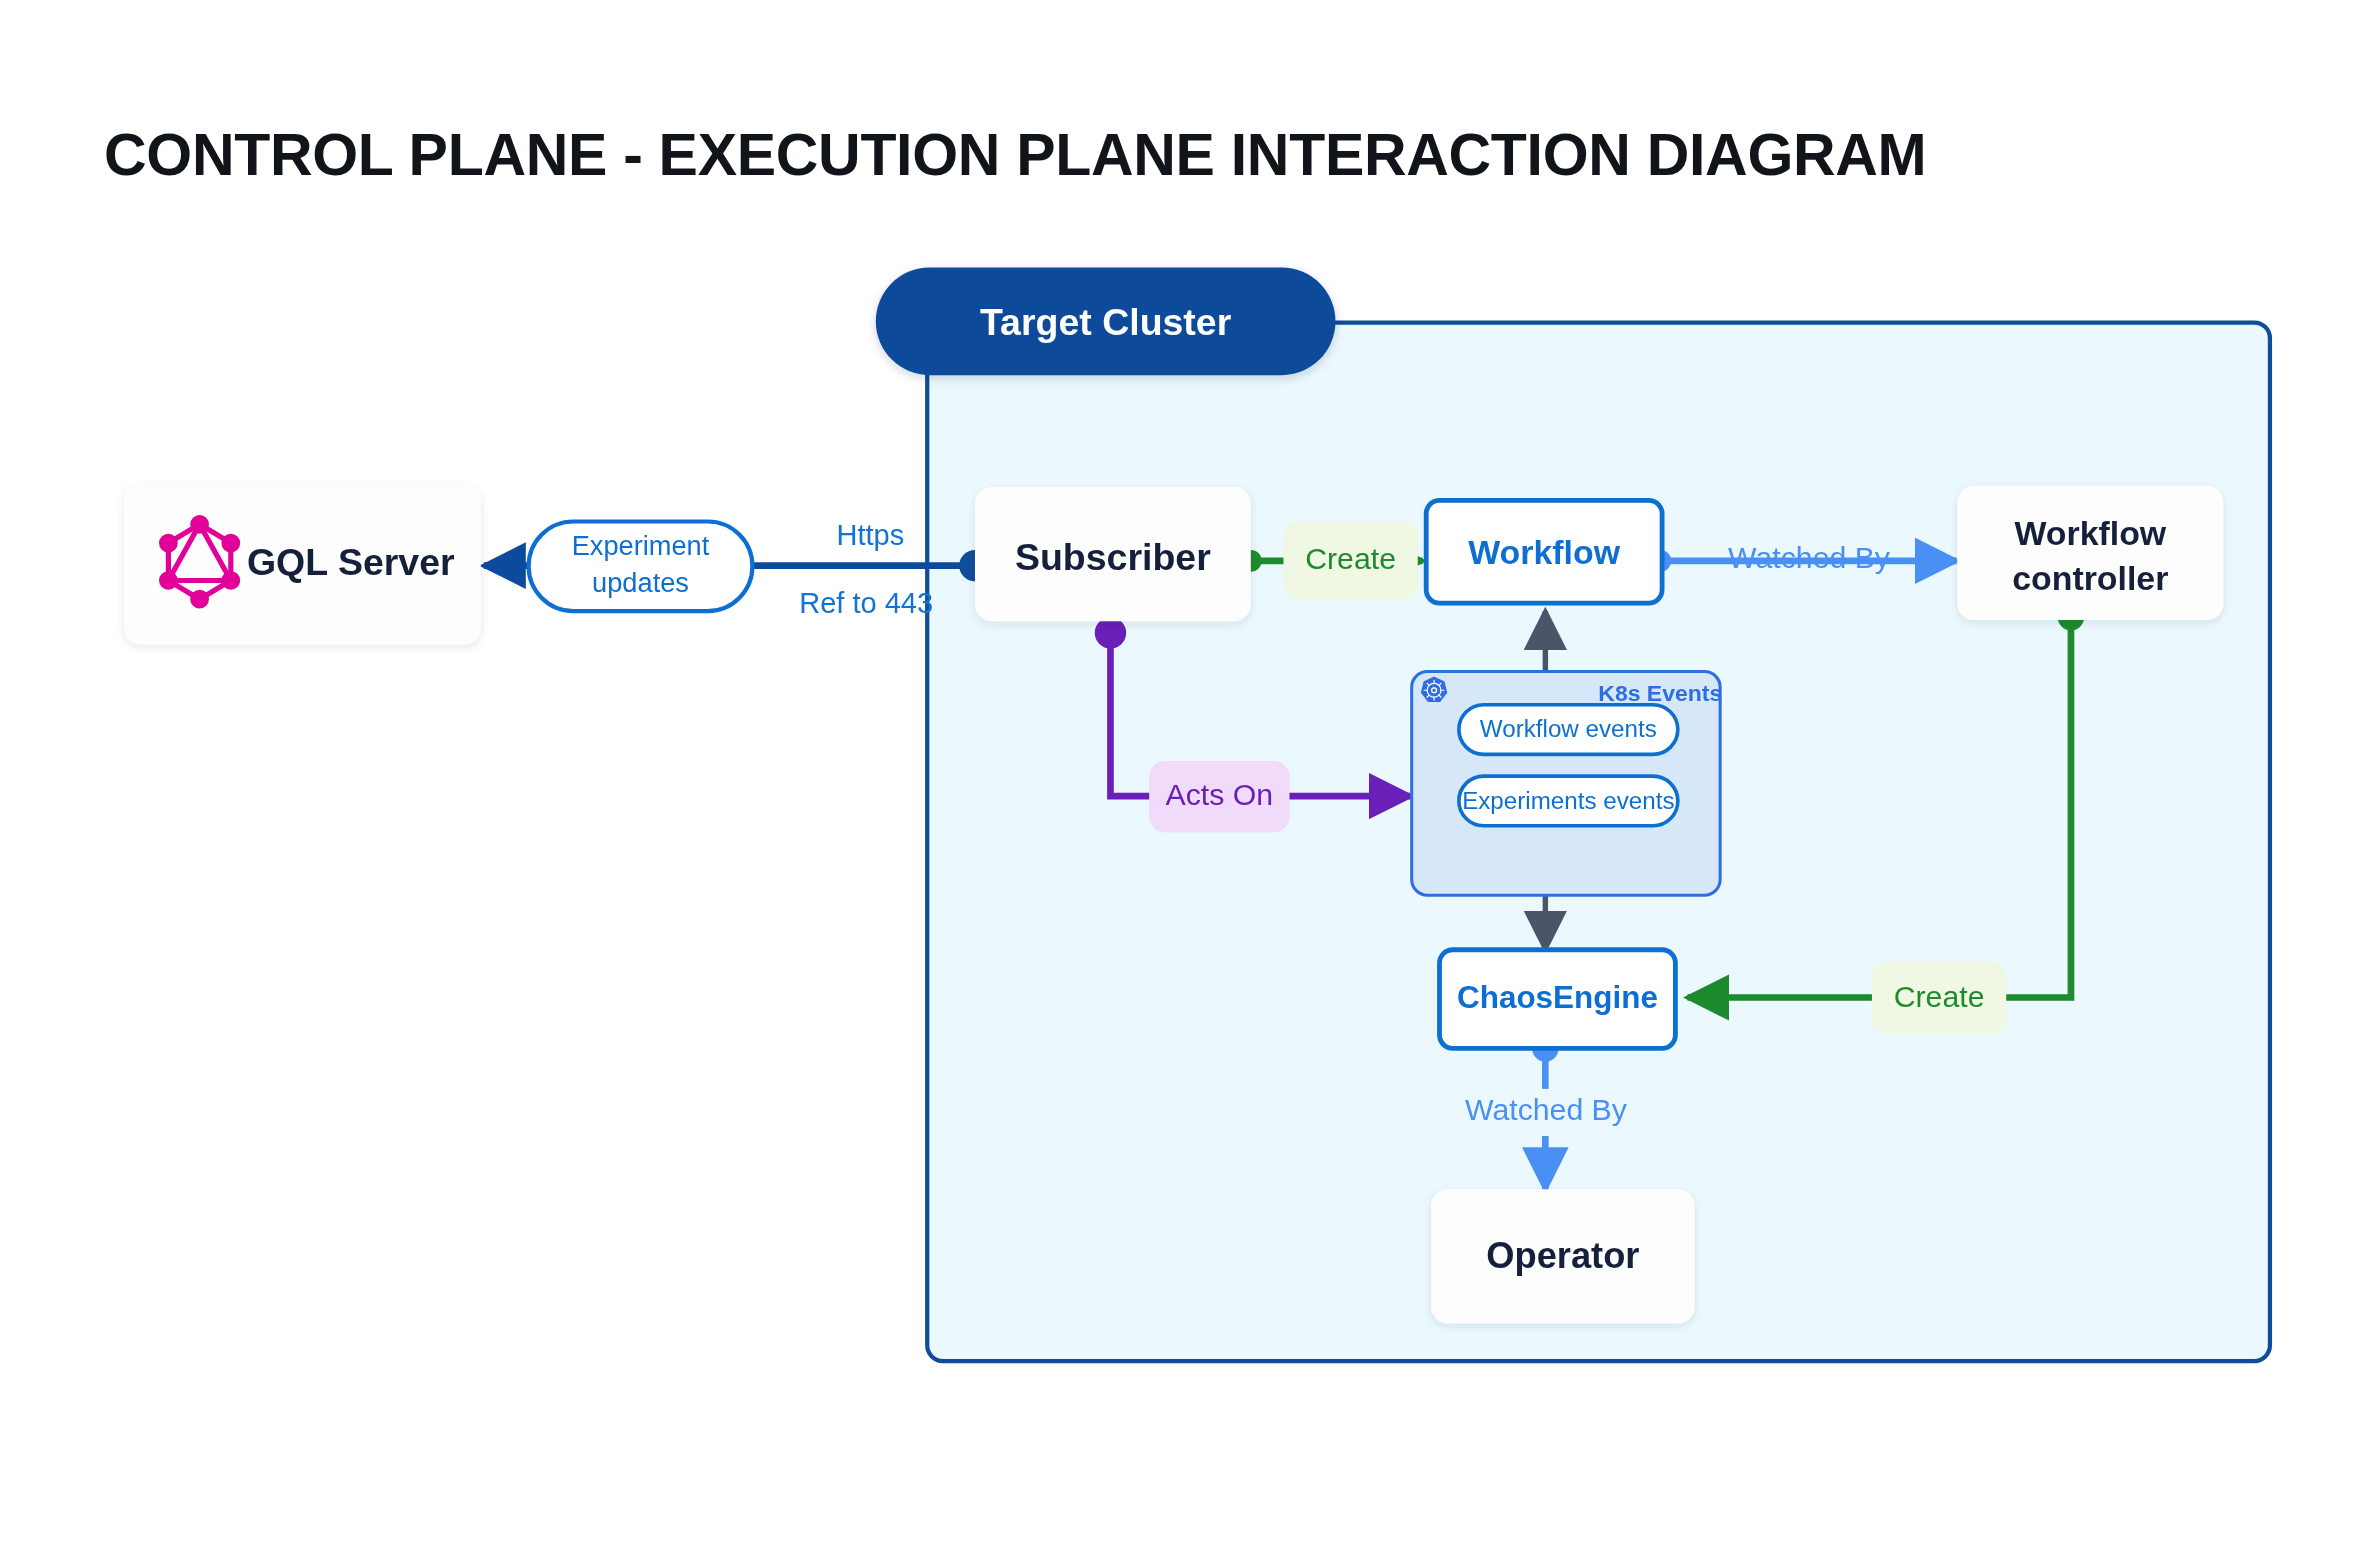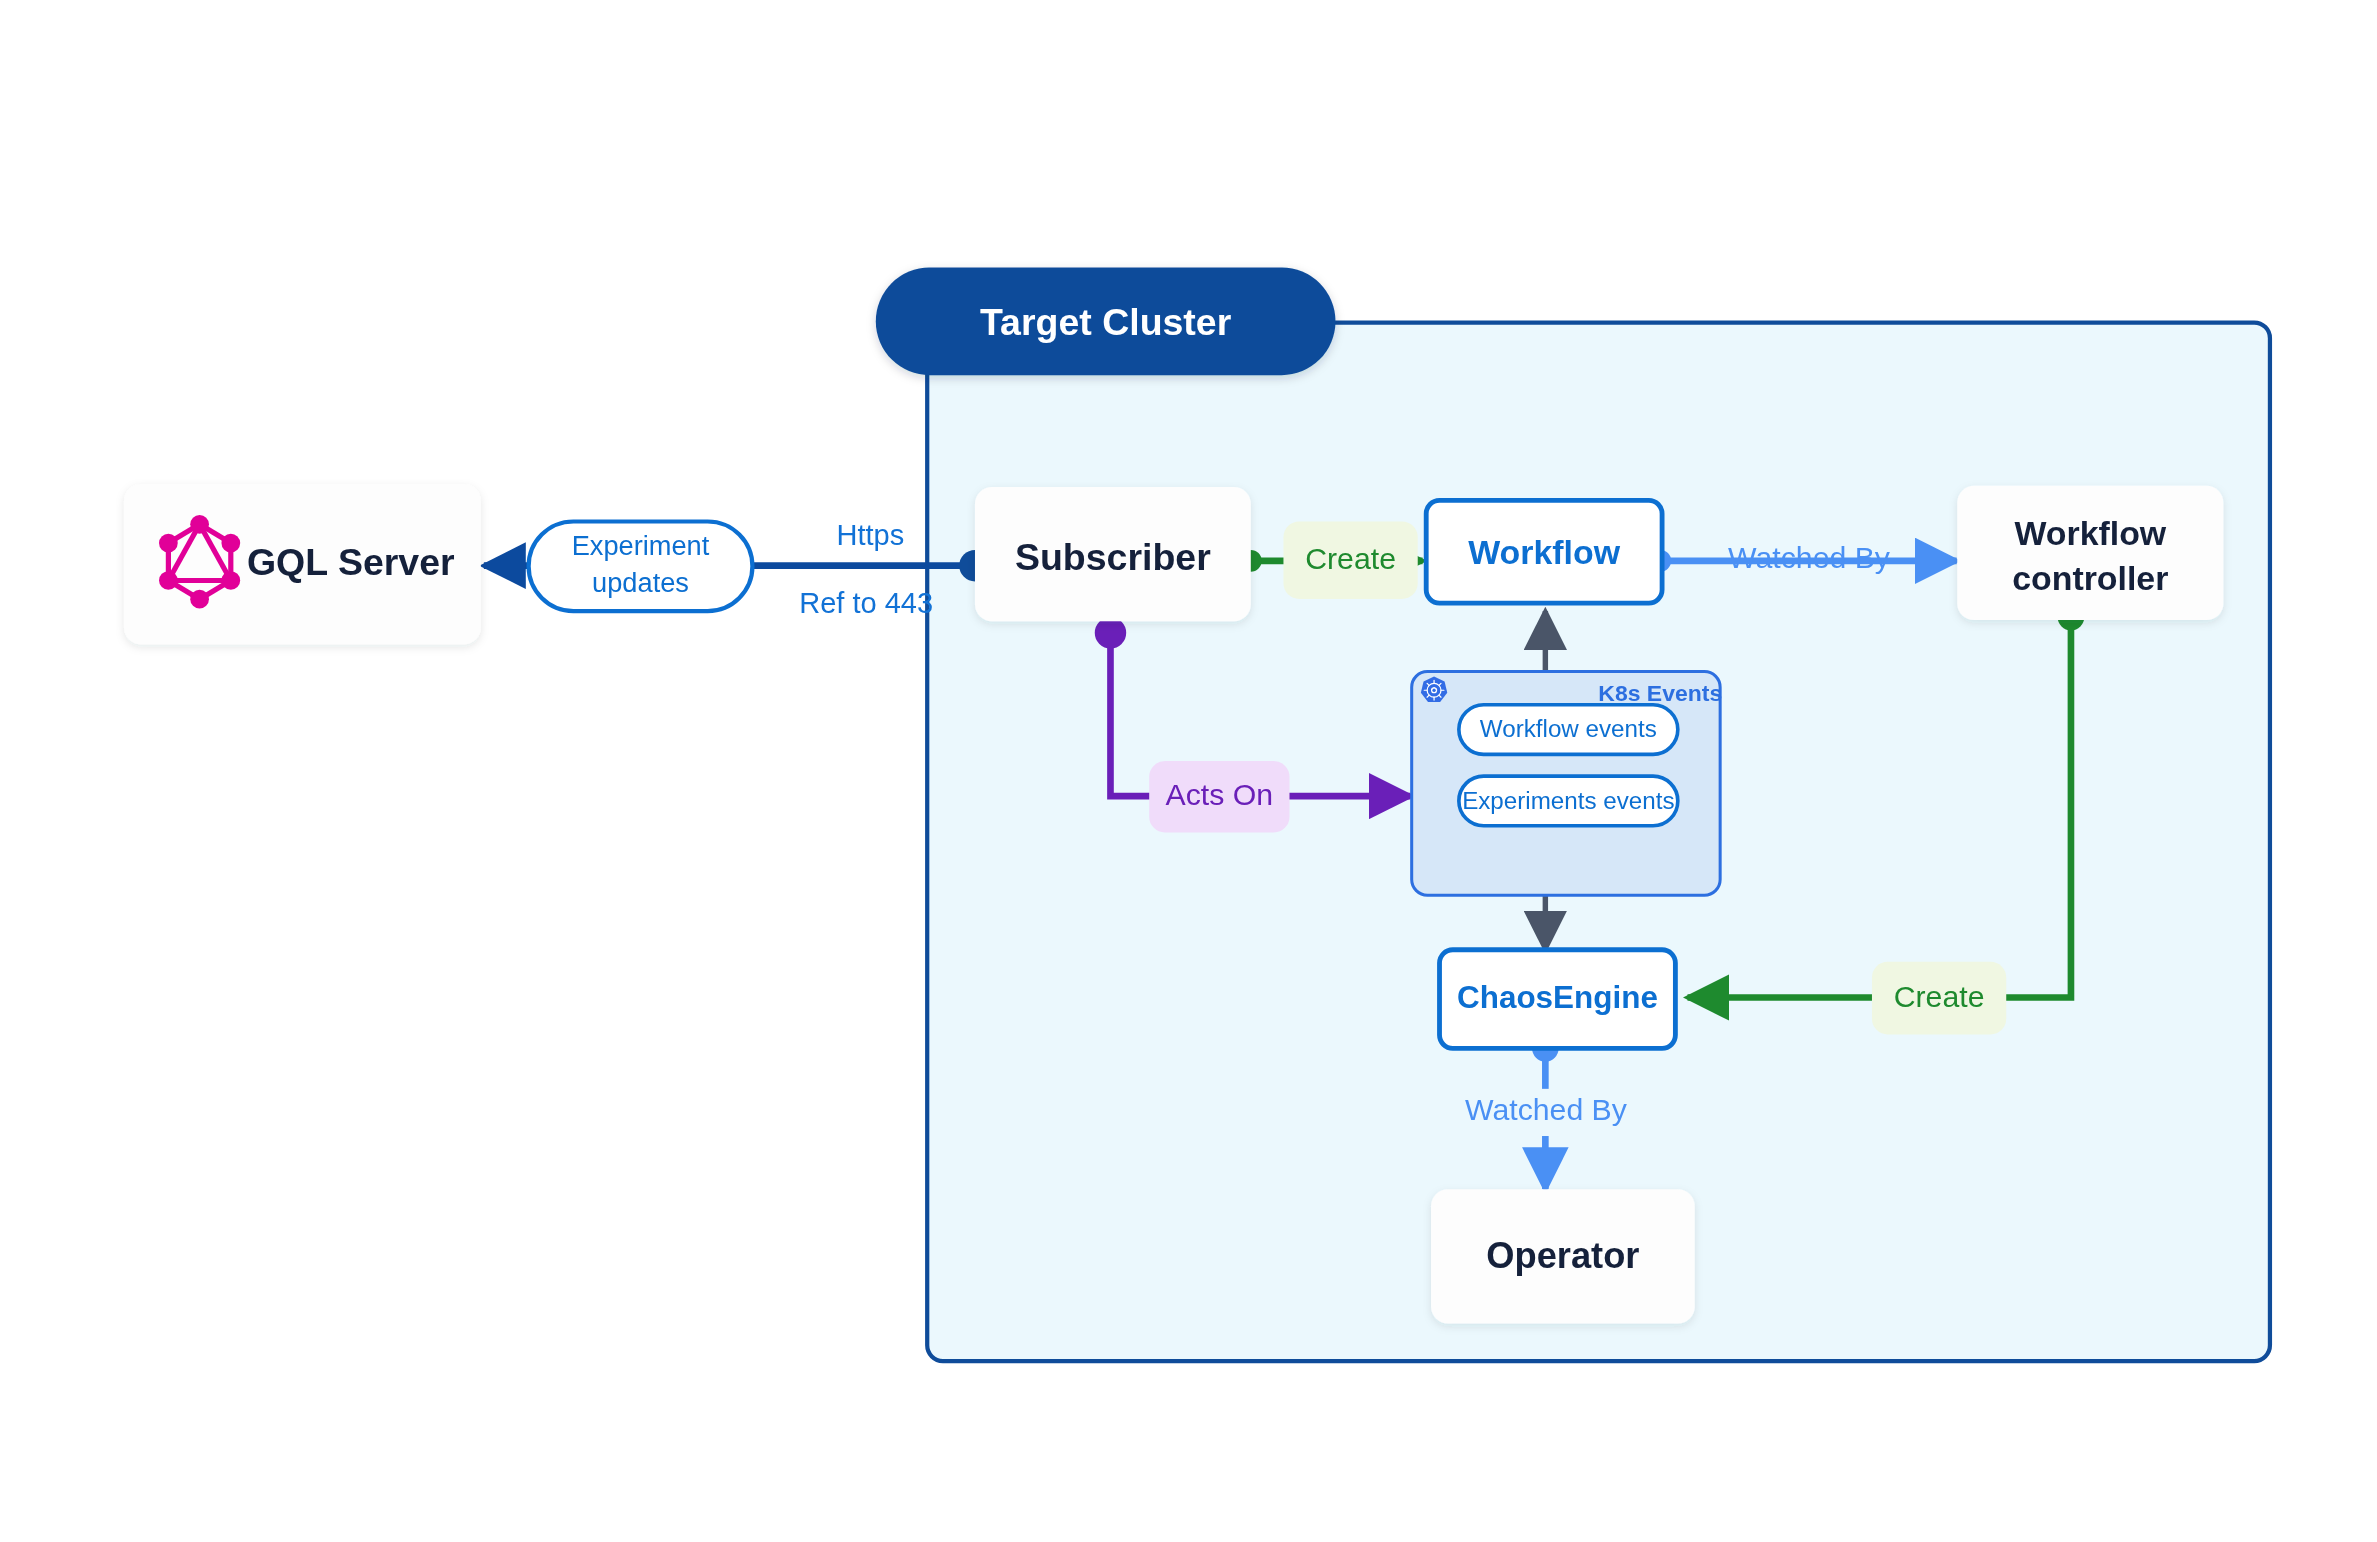--- a/index.html
+++ b/index.html
@@ -48,20 +48,21 @@
     font-family: "Liberation Sans", sans-serif;
     text-anchor: middle;
     dominant-baseline: middle;
   }
 </style>
 </head>
 <body>
 
 <div id="stage">
 
+  <div class="page-title">CONTROL PLANE - EXECUTION PLANE INTERACTION DIAGRAM</div>
 
   <svg class="diagram" viewBox="0 0 3930 2549" xmlns="http://www.w3.org/2000/svg">
     <defs>
       <filter id="cardShadow" x="-25%" y="-25%" width="150%" height="160%">
         <feDropShadow dx="0" dy="5" stdDeviation="7" flood-color="#0a2540" flood-opacity="0.10"></feDropShadow>
       </filter>
       <filter id="pillShadow" x="-25%" y="-40%" width="150%" height="200%">
         <feDropShadow dx="0" dy="5" stdDeviation="8" flood-color="#0a2540" flood-opacity="0.18"></feDropShadow>
       </filter>
 

